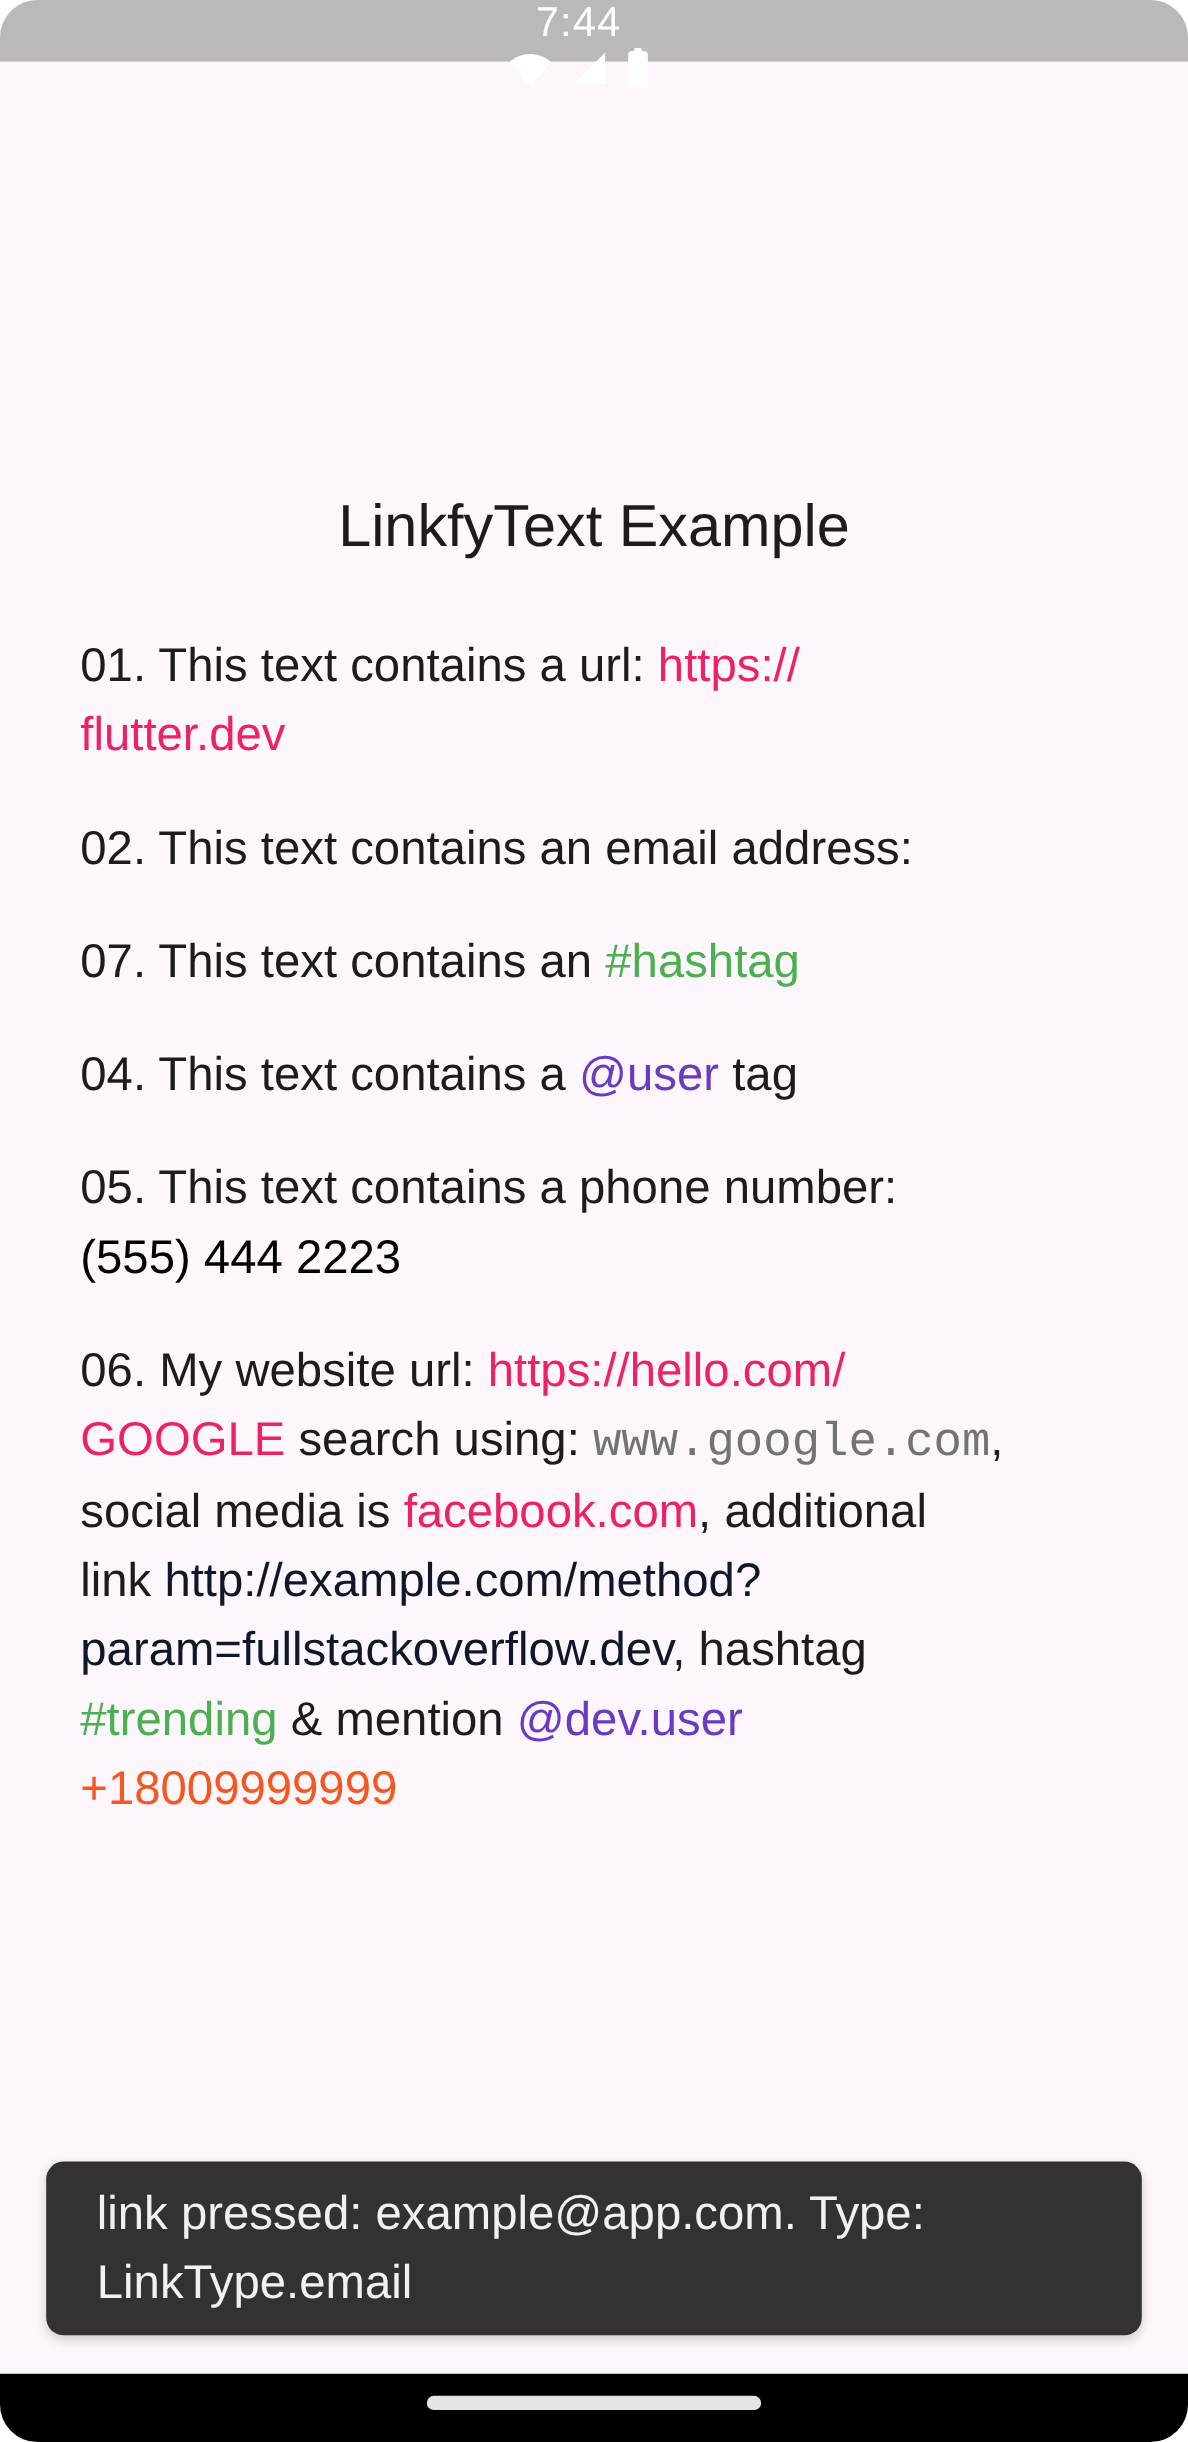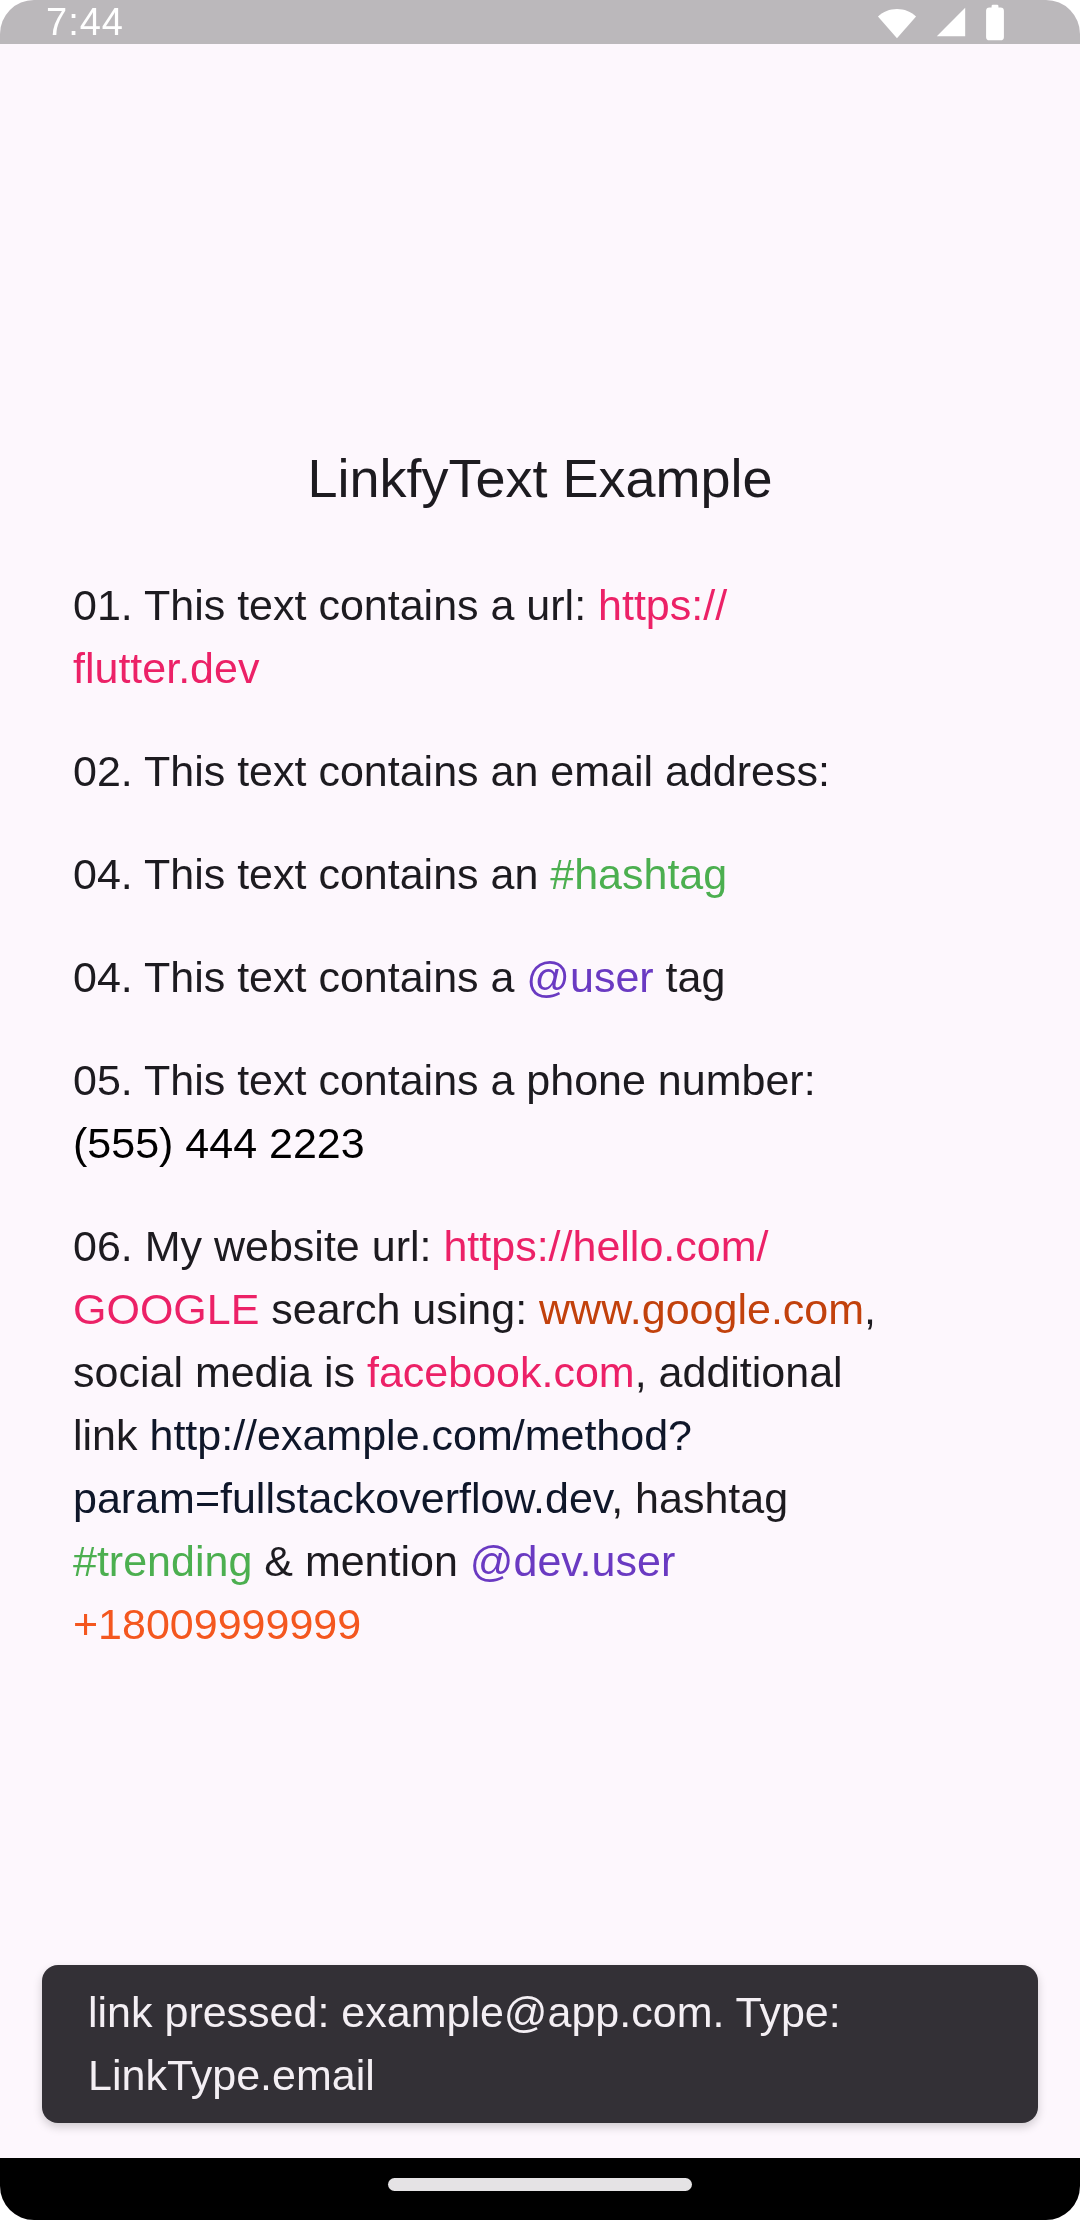--- a/index.html
+++ b/index.html
@@ -8,24 +8,24 @@
     font-family:"Liberation Sans",sans-serif;
     -webkit-font-smoothing:antialiased;
   }
   .screen{
     position:relative;width:1080px;height:2220px;
     border-radius:34px;overflow:hidden;
     background:var(--bg,#FDF7FD);
   }
   
   .status-bar{
-    position:absolute;top:0;left:0;right:0;height:44px;
+    position:absolute;top:0;left:0;right:0;height:56px;
     background:var(--status-bar-bg,#BBB8BB);
     display:flex;align-items:center;justify-content:space-between;
-    padding:0 74px 0 46px;box-sizing:border-box;color:#fff;
+    padding:0 74px 0 46px;box-sizing:border-box;color:#fff;flex-direction:column;
   }
   .time{font-size:38px;letter-spacing:1px;}
   .status-icons{display:flex;align-items:center;gap:15px;}
   .status-icons svg{display:block;fill:#fff;}
   
   .content{position:absolute;top:60px;left:0;right:0;padding:0 73px;box-sizing:border-box;}
   .title{
     margin:382px 0 0;font-size:54px;font-weight:500;line-height:72px;
     text-align:center;color:var(--text,#1D1B20);
   }
@@ -75,26 +75,26 @@
     </div>
   </header>
 
   <main class="content">
     <h1 class="title">LinkfyText Example</h1>
     <section id="paragraphs">
         <p class="example-text"><span>01. This text contains a url: </span><span style="color: rgb(236, 33, 103);">https://
 flutter.dev</span></p>
         <p class="example-text"><span>02. This text contains an email address:
 </span></p>
-        <p class="example-text"><span>04. This text contains an </span><span style="color: rgb(76, 175, 80);">#hashtag</span></p>
+        <p class="example-text"><span>07. This text contains an </span><span style="color: rgb(76, 175, 80);">#hashtag</span></p>
         <p class="example-text"><span>04. This text contains a </span><span style="color: rgb(106, 58, 194);">@user</span><span> tag</span></p>
         <p class="example-text"><span>05. This text contains a phone number:
 </span><span style="color: #000000;">(555) 444 2223</span></p>
         <p class="example-text"><span>06. My website url: </span><span style="color: rgb(236, 33, 103);">https://hello.com/
-GOOGLE</span><span> search using: </span><span style="color: #c2410c;">www.google.com</span><span>,
+GOOGLE</span><span> search using: </span><span style="color: #737373; font-family: Liberation Mono, monospace;">www.google.com</span><span>,
 social media is </span><span style="color: rgb(236, 33, 103);">facebook.com</span><span>, additional
 link </span><span style="color: #0f172a;">http://example.com/method?
 param=fullstackoverflow.dev</span><span>, hashtag
 </span><span style="color: rgb(76, 175, 80);">#trending</span><span> &amp; mention </span><span style="color: rgb(106, 58, 194);">@dev.user</span><span>
 </span><span style="color: rgb(244, 87, 31);">+18009999999</span></p>
       </section>
   </main>
 
   <div class="snackbar">
     <span class="snackbar-text">link pressed: example@app.com. Type: LinkType.email</span>

